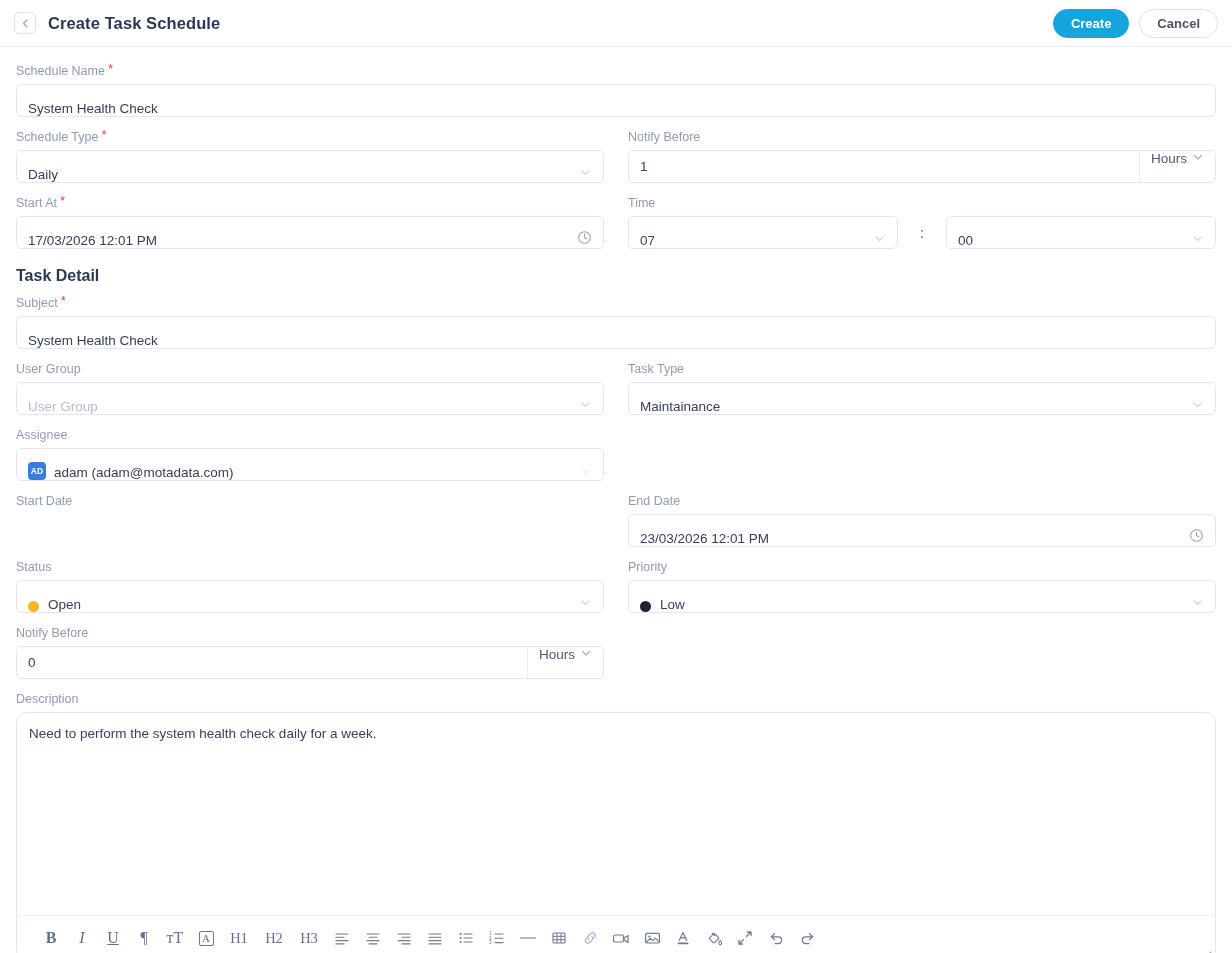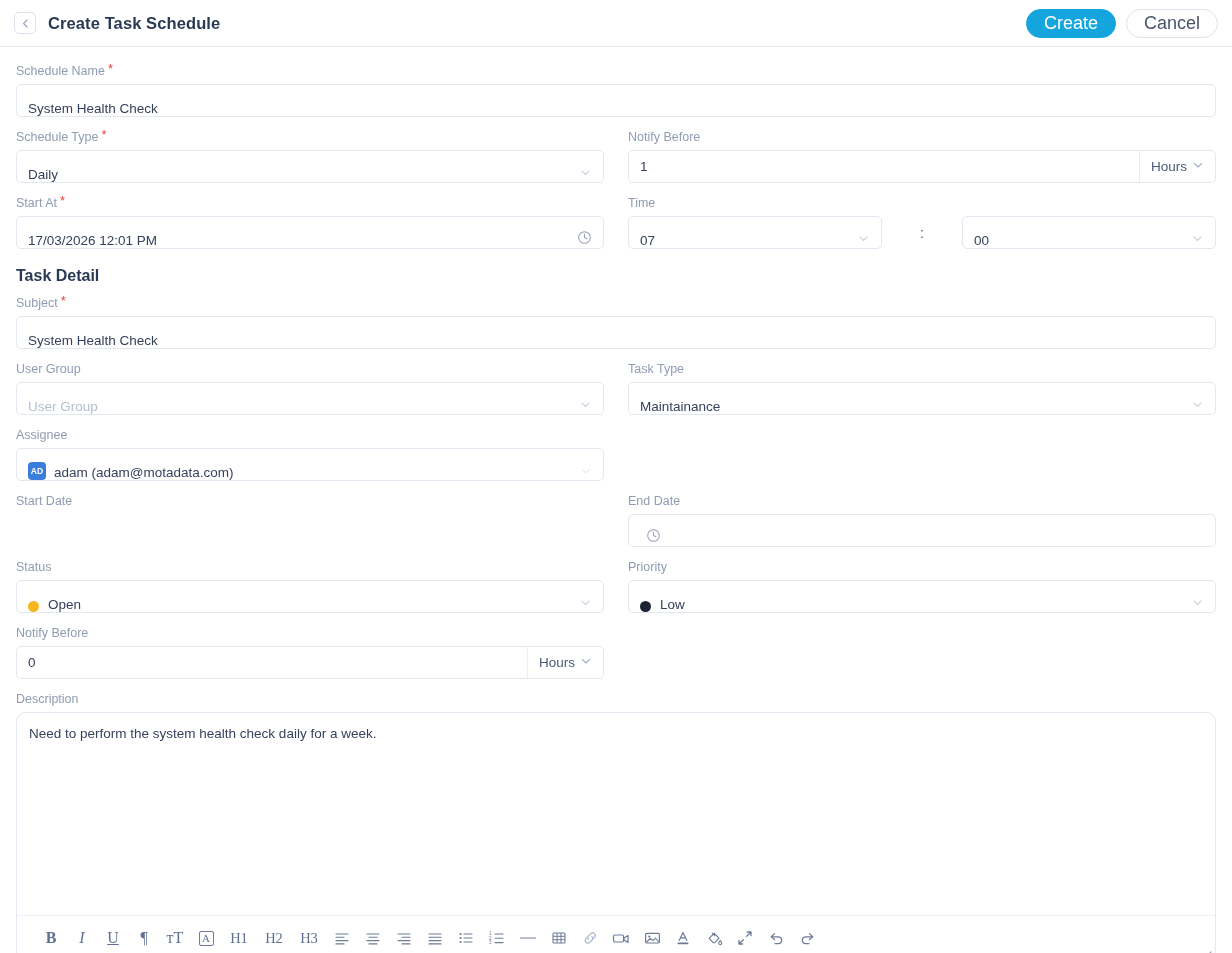--- a/index.html
+++ b/index.html
@@ -41,24 +41,25 @@
   .header-actions {
     margin-left: auto;
     display: flex;
     gap: 10px;
     align-items: center;
   }
   .btn {
     height: 29px;
     padding: 0 17px;
     border-radius: 15px;
-    font-size: 18px;
+    font-size: 13px;
     display: flex; align-items: center; justify-content: center;
     cursor: pointer;
     white-space: nowrap;
+    font-weight: bold;
   }
   .btn-primary {
     background: #15a5de;
     color: #fff;
     border: 1px solid #15a5de;
   }
   .btn-secondary {
     background: #fff;
     color: #4a5568;
     border: 1px solid #dde3ec;
@@ -114,29 +115,29 @@
   .split .num {
     flex: 1 1 auto;
     display: flex; align-items: center;
     padding: 0 11px;
     font-size: 13.5px;
     color: #36415c;
     border-right: 1px solid #e9edf4;
   }
   .split .unit {
     flex: 0 0 auto;
-    display: flex; align-items: center; gap: 5px;
+    display: flex; align-items: flex-start; gap: 5px;
     padding: 0 11px;
     font-size: 13.5px;
     color: #4a5a78;
     cursor: pointer;
   }
 
   
-  .time-row { display: flex; align-items: center; gap: 16px; }
+  .time-row { display: flex; align-items: center; gap: 0; }
   .time-row .control { flex: 1 1 0; }
   .time-sep {
     width: 48px;
     text-align: center;
     font-size: 15px;
     color: #5b6780;
     flex: 0 0 auto;
   }
 
   .section-title {
@@ -411,20 +412,21 @@
           <span>Start Date</span>
         </div>
       </div>
     </div>
     <div class="col">
       <div class="field">
         <div class="label">
           <span>End Date</span>
         </div>
         <div class="control">
+          <span class="val">23/03/2026 12:01 PM</span>
           <span class="clock">
             <svg width="15" height="15" viewBox="0 0 16 16">
                 <circle cx="8" cy="8" r="6.2" fill="none" stroke="#6b7a95" stroke-width="1.1"></circle>
                 <path d="M8 4.4 V8 L10.5 9.4" fill="none" stroke="#6b7a95" stroke-width="1.1" stroke-linecap="round"></path>
               </svg>
           </span>
         </div>
       </div>
     </div>
   </div>

